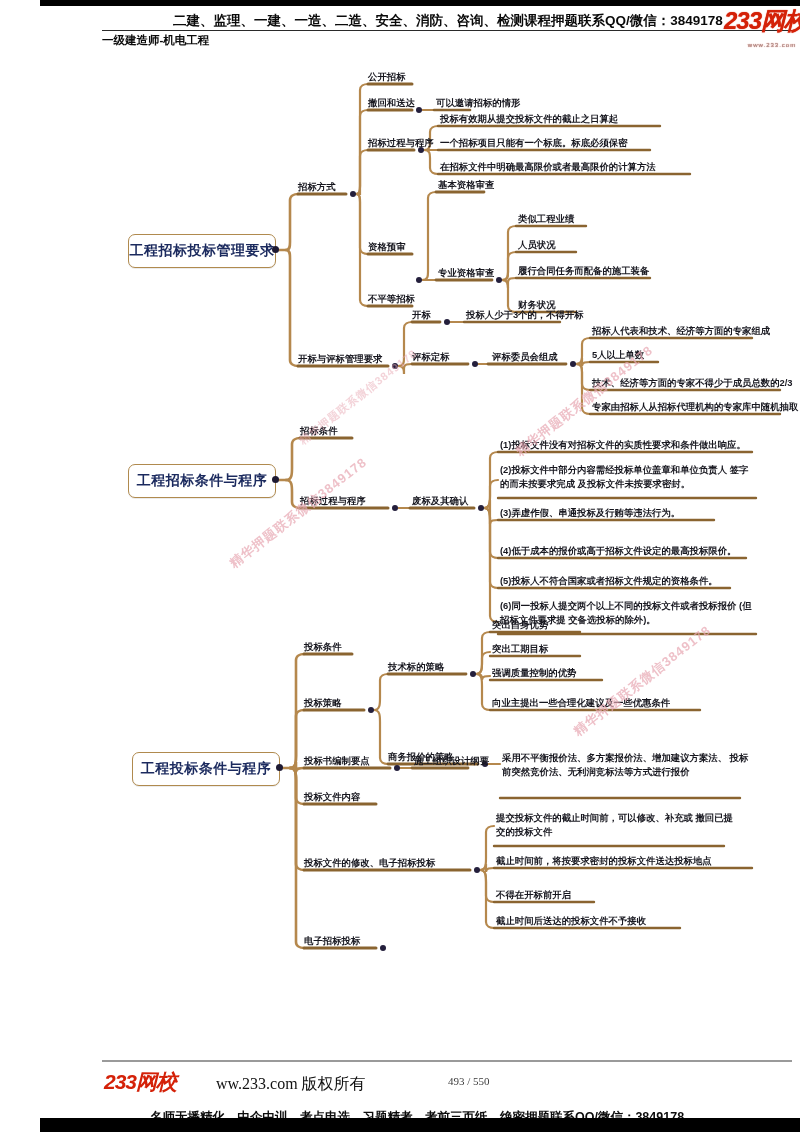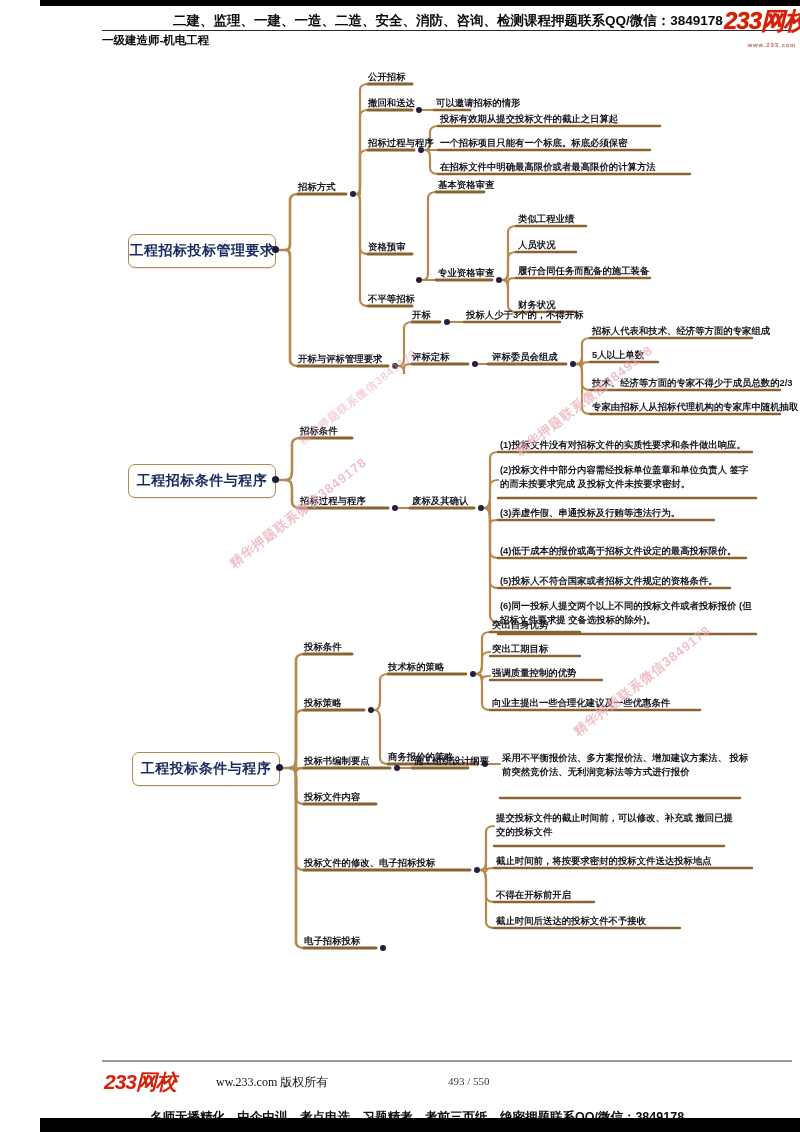--- a/index.html
+++ b/index.html
@@ -67,21 +67,21 @@
     transform:rotate(-38deg);transform-origin:left top;
     letter-spacing:1px;
   }
 
   
   .ftr-rule{position:absolute;left:62px;top:1060px;width:690px;height:2px;background:#9a9a9a;}
   .ftr-logo{
     position:absolute;left:64px;top:1068px;font-weight:bold;font-style:italic;
     color:#d42108;font-size:21px;letter-spacing:-1px;
   }
-  .ftr-site{position:absolute;left:176px;top:1074px;font-size:12px;color:#111;
+  .ftr-site{position:absolute;left:176px;top:1074px;font-size:16px;color:#111;
     font-family:"Liberation Serif","DejaVu Serif",serif;}
   .ftr-page{position:absolute;left:408px;top:1075px;font-size:11px;color:#3c3c3c;
     font-family:"Liberation Serif","DejaVu Serif",serif;}
   .ftr-cut{
     position:absolute;left:110px;top:1110px;width:600px;height:14px;overflow:hidden;
     font-size:12.5px;font-weight:bold;color:#0d0d0d;white-space:nowrap;
   }
   .ftr-cut span{display:block;margin-top:-1px;}
 </style>
 </head>

